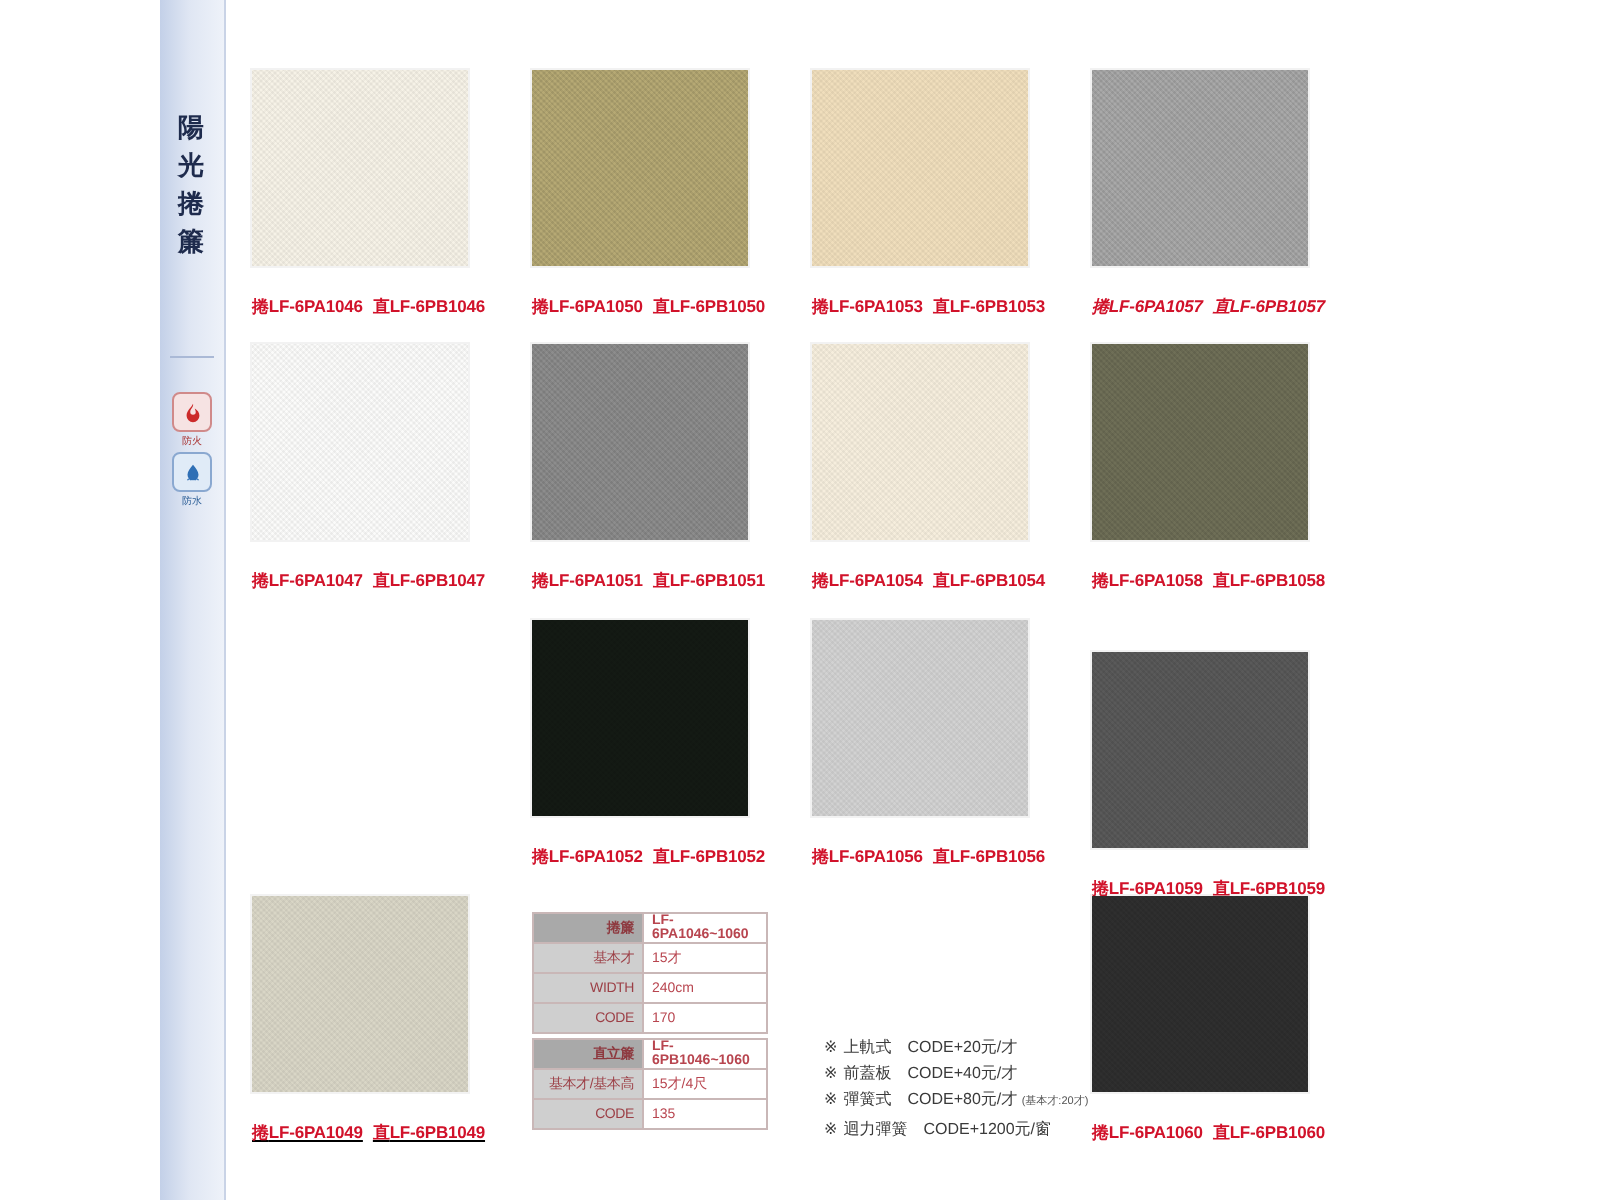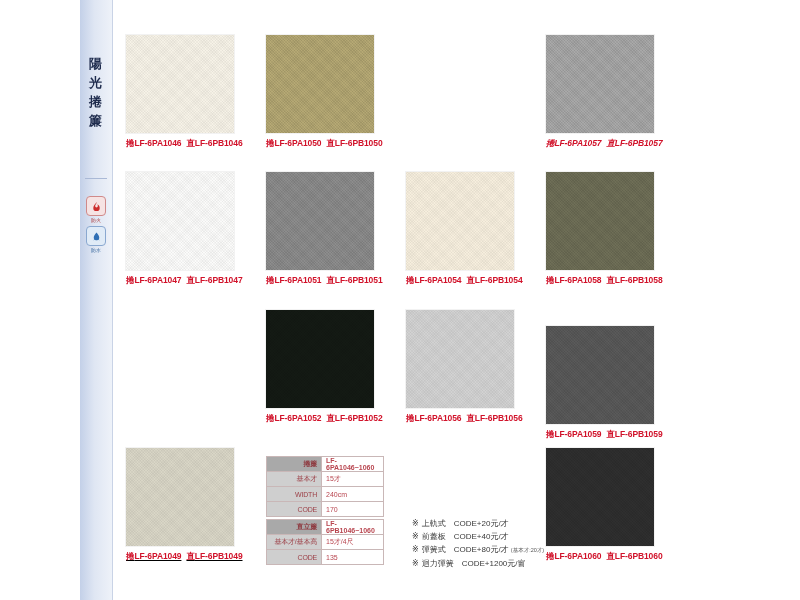--- a/index.html
+++ b/index.html
@@ -54,21 +54,21 @@
       repeating-linear-gradient(45deg,rgba(0,0,0,0.07) 0 1px,rgba(255,255,255,0.05) 1px 2px),
       repeating-linear-gradient(-45deg,rgba(0,0,0,0.05) 0 1px,rgba(255,255,255,0.04) 1px 2px);
     mix-blend-mode:multiply;
   }
   .sw.tex.light::after{
     background-image:
       repeating-linear-gradient(45deg,rgba(0,0,0,0.035) 0 1px,rgba(255,255,255,0.05) 1px 2px),
       repeating-linear-gradient(-45deg,rgba(0,0,0,0.03) 0 1px,rgba(255,255,255,0.04) 1px 2px);
   }
   .lbl{
-    margin-top:5px;font-size:8.5px;color:#d1122a;font-weight:bold;
+    margin-top:15px;font-size:8.5px;color:#d1122a;font-weight:bold;
     white-space:nowrap;letter-spacing:-0.1px;
   }
   .lbl .cn{color:#d1122a;}
   .lbl .gap{display:inline-block;width:5px;}
 
   
   .spec{position:absolute;font-size:7px;}
   .spec table{border-collapse:collapse;width:118px;}
   .spec td{
     border:1px solid #c9b7b7;height:14px;padding:0 4px;
@@ -139,20 +139,24 @@
         <div class="lbl"><span class="cn">捲</span>LF-6PA1050<span class="gap"></span><span class="cn">直</span>LF-6PB1050</div>
       </div>
       <div class="cell" style="left: 154px; top: 172px;">
         <div class="sw tex " style="background: rgb(141, 141, 141);"></div>
         <div class="lbl"><span class="cn">捲</span>LF-6PA1051<span class="gap"></span><span class="cn">直</span>LF-6PB1051</div>
       </div>
       <div class="cell" style="left: 154px; top: 310px; text-align: center;">
         <div class="sw tex " style="background: rgb(20, 26, 20);"></div>
         <div class="lbl"><span class="cn">捲</span>LF-6PA1052<span class="gap"></span><span class="cn">直</span>LF-6PB1052</div>
       </div>
+      <div class="cell" style="left: 294px; top: 35px;">
+        <div class="sw tex light" style="background: rgb(240, 222, 188);"></div>
+        <div class="lbl"><span class="cn">捲</span>LF-6PA1053<span class="gap"></span><span class="cn">直</span>LF-6PB1053</div>
+      </div>
       <div class="cell" style="left: 294px; top: 172px;">
         <div class="sw tex light" style="background: rgb(246, 238, 221);"></div>
         <div class="lbl"><span class="cn">捲</span>LF-6PA1054<span class="gap"></span><span class="cn">直</span>LF-6PB1054</div>
       </div>
       <div class="cell" style="left: 294px; top: 310px;">
         <div class="sw tex light" style="background: rgb(210, 210, 210);"></div>
         <div class="lbl"><span class="cn">捲</span>LF-6PA1056<span class="gap"></span><span class="cn">直</span>LF-6PB1056</div>
       </div>
       <div class="cell" style="left: 434px; top: 35px; font-style: italic;">
         <div class="sw tex " style="background: rgb(169, 169, 169);"></div>

